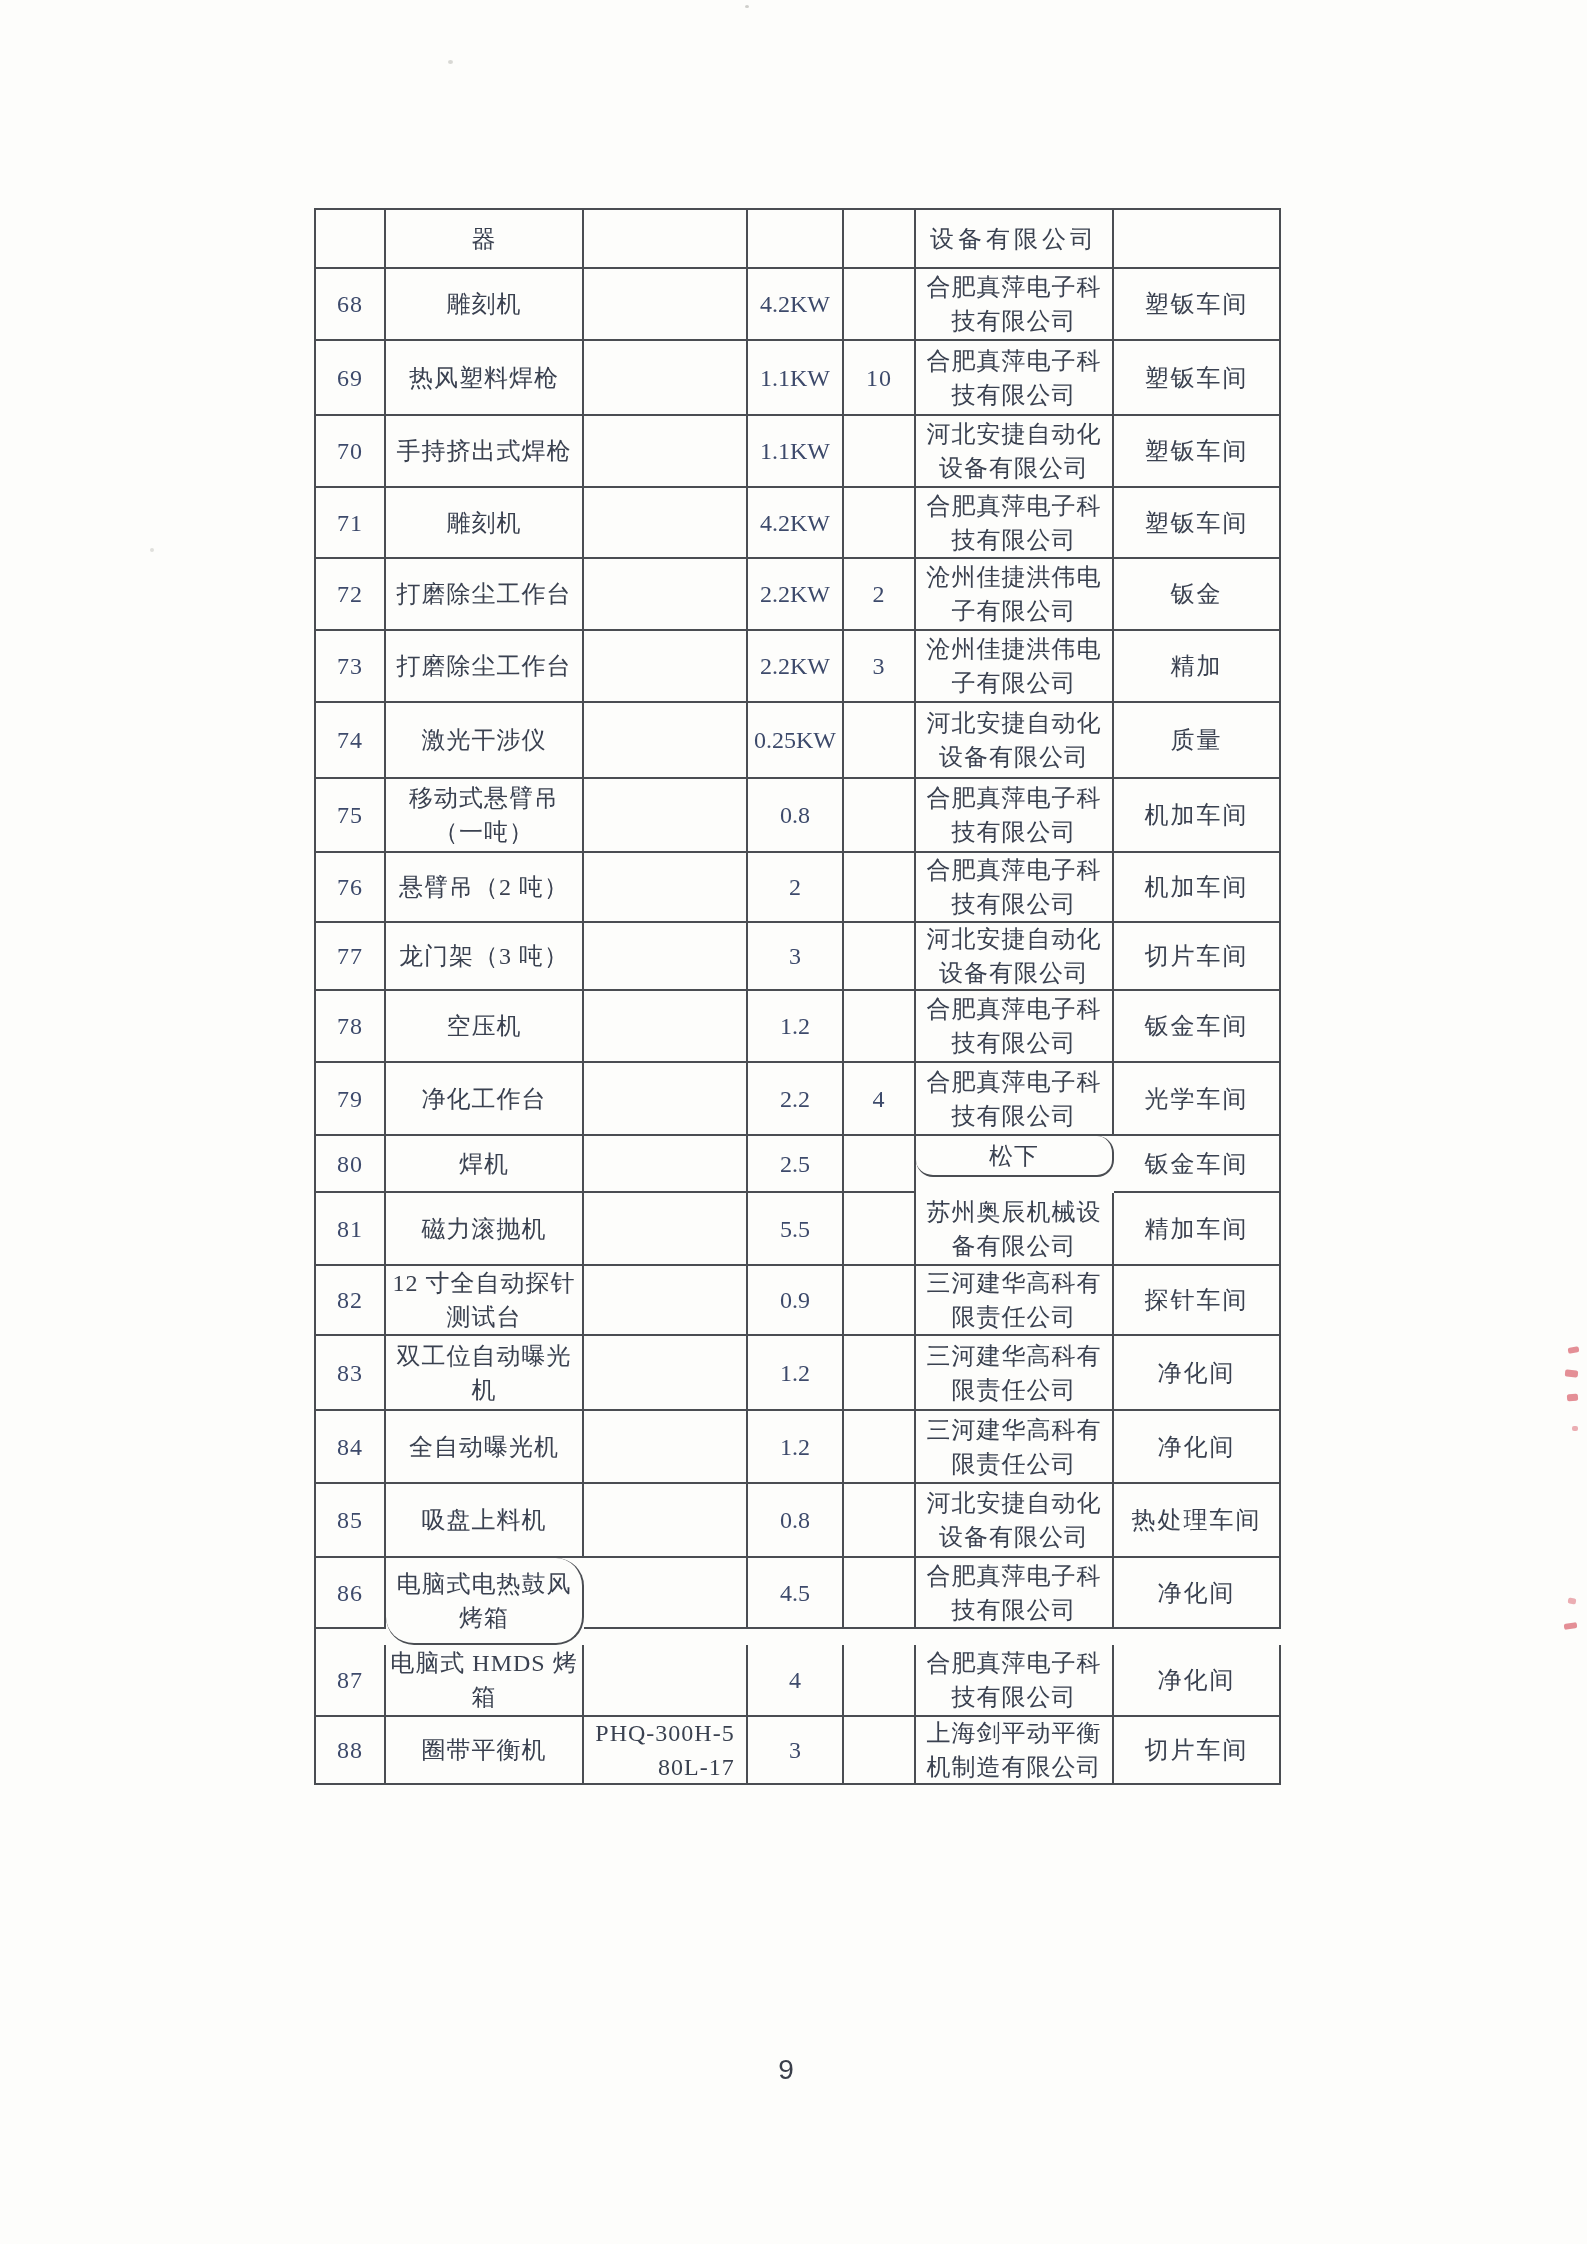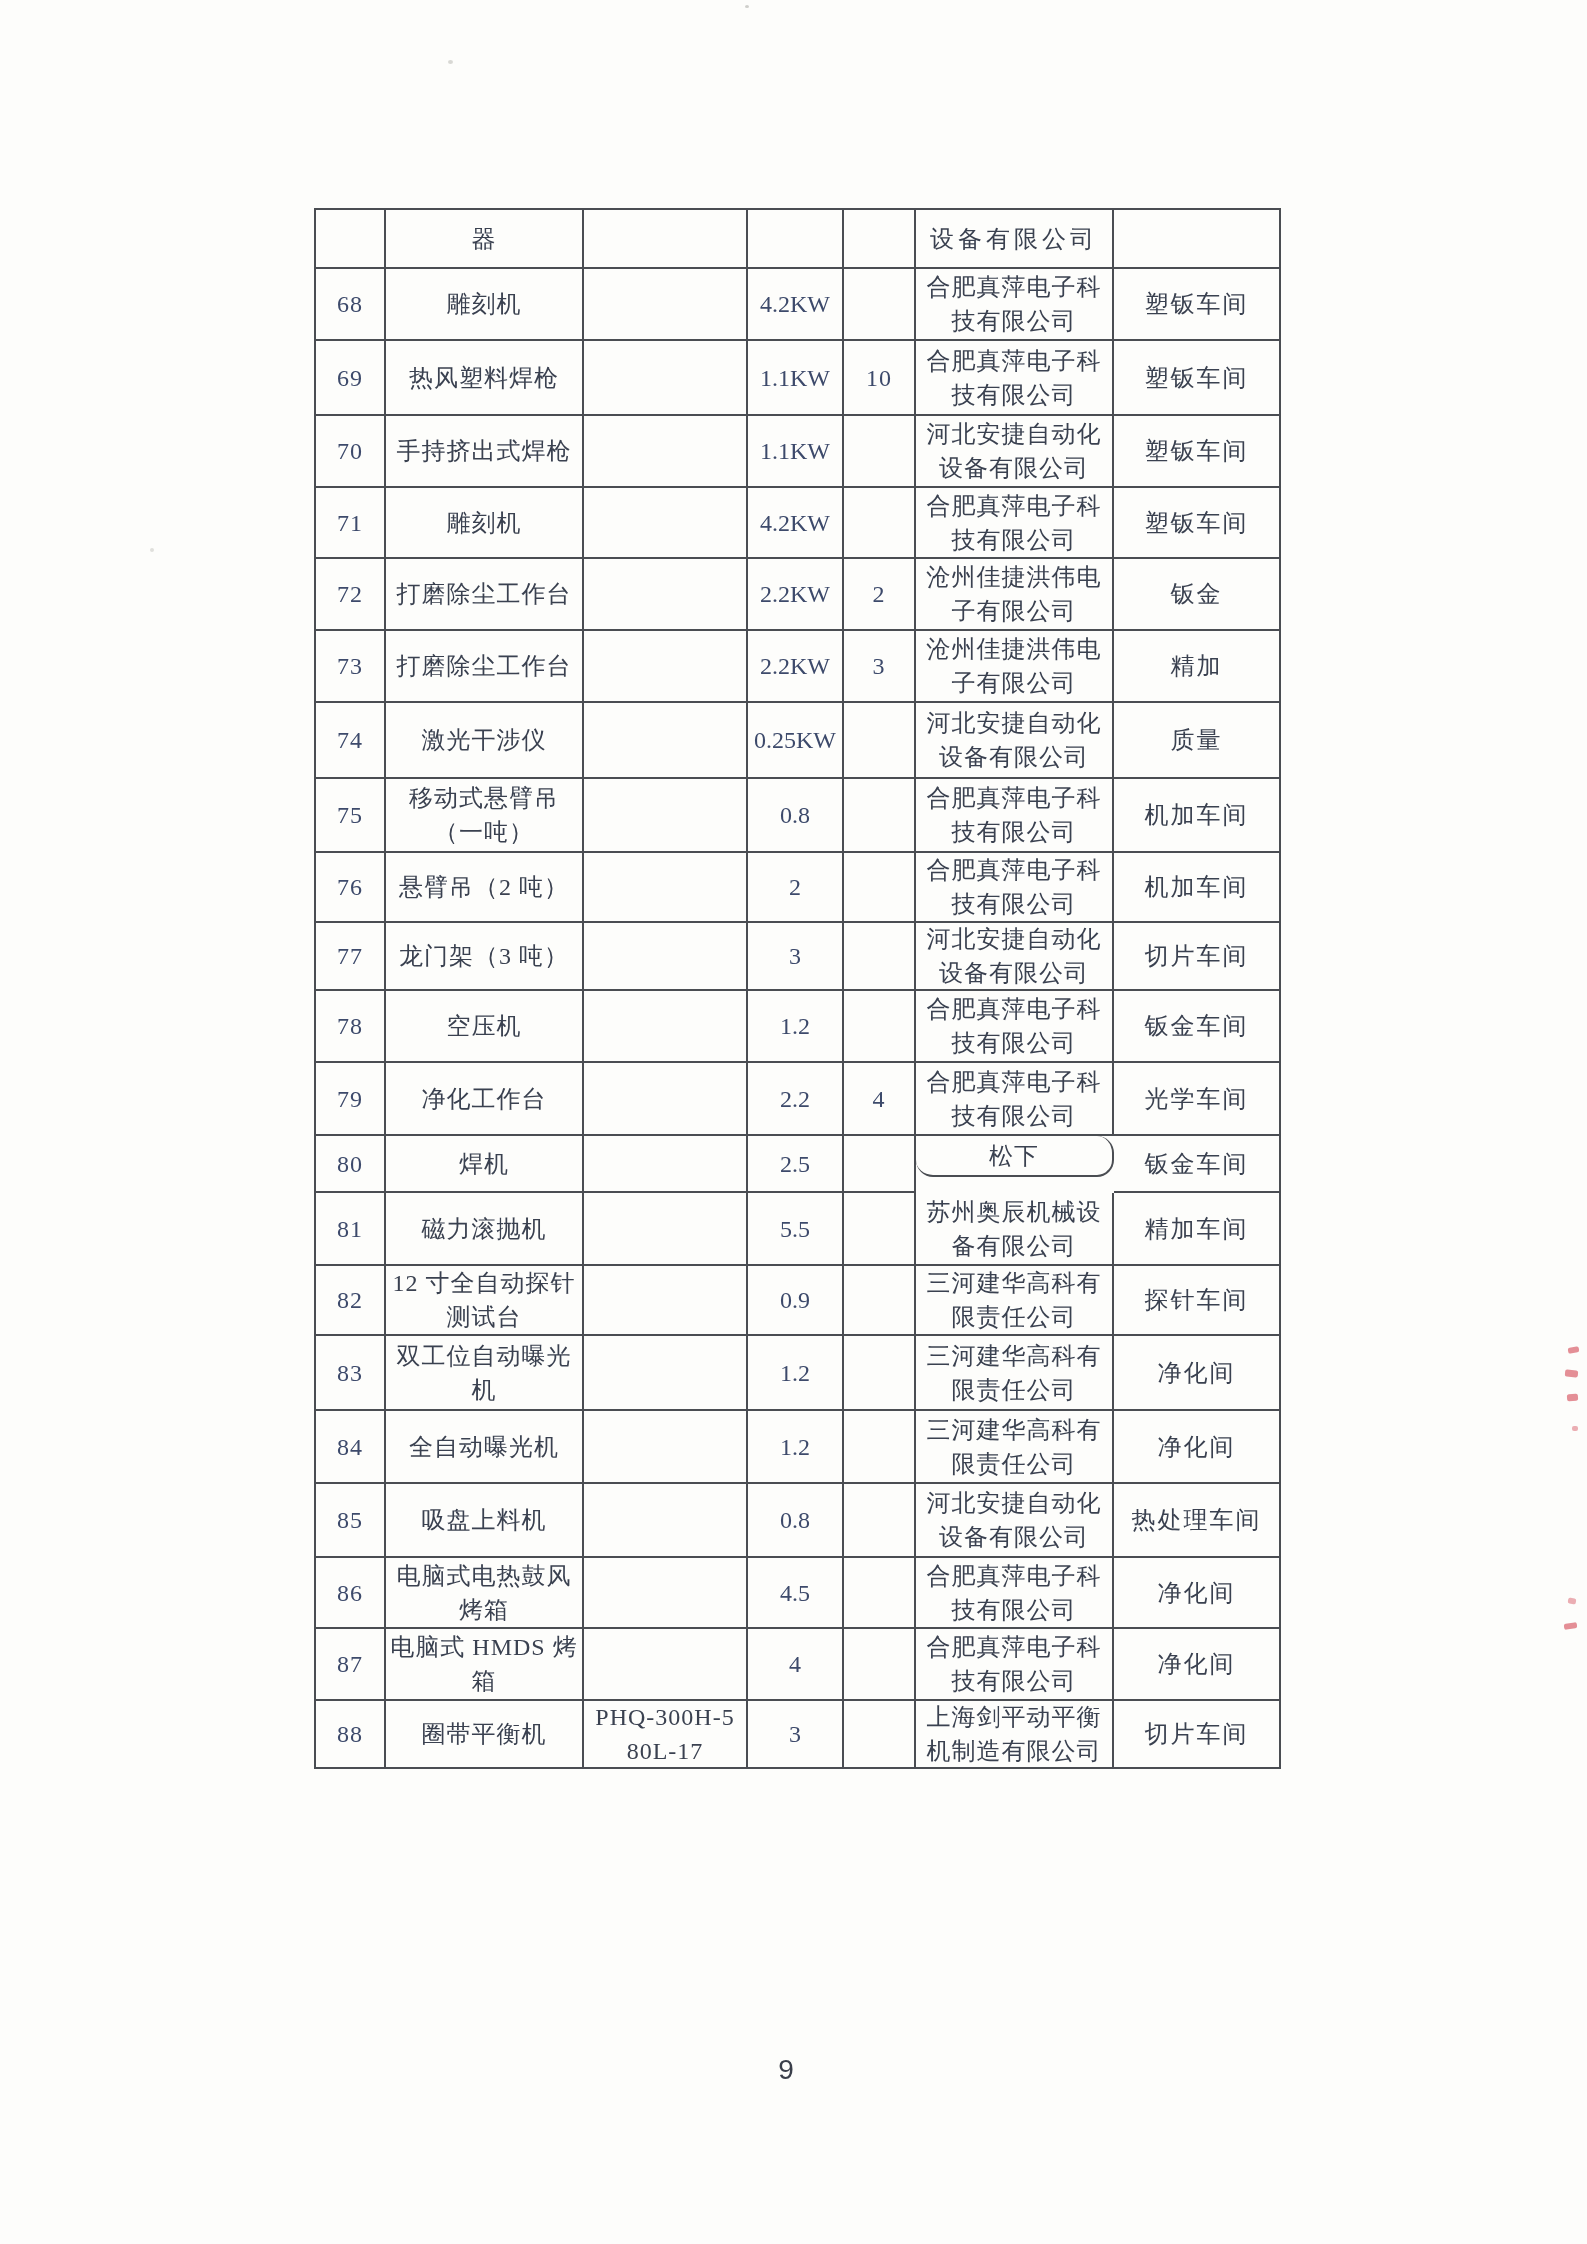--- a/index.html
+++ b/index.html
@@ -30,21 +30,21 @@
     display:flex;align-items:center;justify-content:center;
     text-align:center;
     font-size:24px;line-height:34px;
     color:#3a4150;
     letter-spacing:1px;
     padding:0 2px;
     overflow:hidden;
   }
   .col-no   {width:70px;  color:#3d4a6b;}
   .col-name {width:198px;}
-  .col-model{width:164px; white-space:pre-line; word-break:break-all;}
+  .col-model{width:164px; white-space:pre-line; word-break:break-all;text-align:right;}
   .col-power{width:96px;  color:#3d4a6b; padding:16px 10px; letter-spacing:0;}
   .col-qty  {width:72px;  color:#3d4a6b;}
   .col-mfr  {width:198px;}
   .col-shop {width:167px; letter-spacing:2px;}
   .hdr-row .td{height:59px;}
   .hdr-row .col-mfr{letter-spacing:4px;}
 
   
   .page-number{
     position:absolute;
@@ -252,21 +252,21 @@
       <div class="td col-name" style="height: 74px;">吸盘上料机</div>
       <div class="td col-model" style="height: 74px;"></div>
       <div class="td col-power" style="height: 74px;">0.8</div>
       <div class="td col-qty" style="height: 74px;"></div>
       <div class="td col-mfr" style="height: 74px;">河北安捷自动化设备有限公司</div>
       <div class="td col-shop" style="height: 74px;">热处理车间</div>
     </div>
 
     <div class="tr">
       <div class="td col-no" style="height: 71px;">86</div>
-      <div class="td col-name" style="height: 71px;">电脑式电热鼓风烤箱</div>
+      <div class="td col-name" style="height: 87px; border-radius: 28px;">电脑式电热鼓风烤箱</div>
       <div class="td col-model" style="height: 71px;"></div>
       <div class="td col-power" style="height: 71px;">4.5</div>
       <div class="td col-qty" style="height: 71px;"></div>
       <div class="td col-mfr" style="height: 71px;">合肥真萍电子科技有限公司</div>
       <div class="td col-shop" style="height: 71px;">净化间</div>
     </div>
 
     <div class="tr">
       <div class="td col-no" style="height: 72px;">87</div>
       <div class="td col-name" style="height: 72px;">电脑式 HMDS 烤箱</div>

